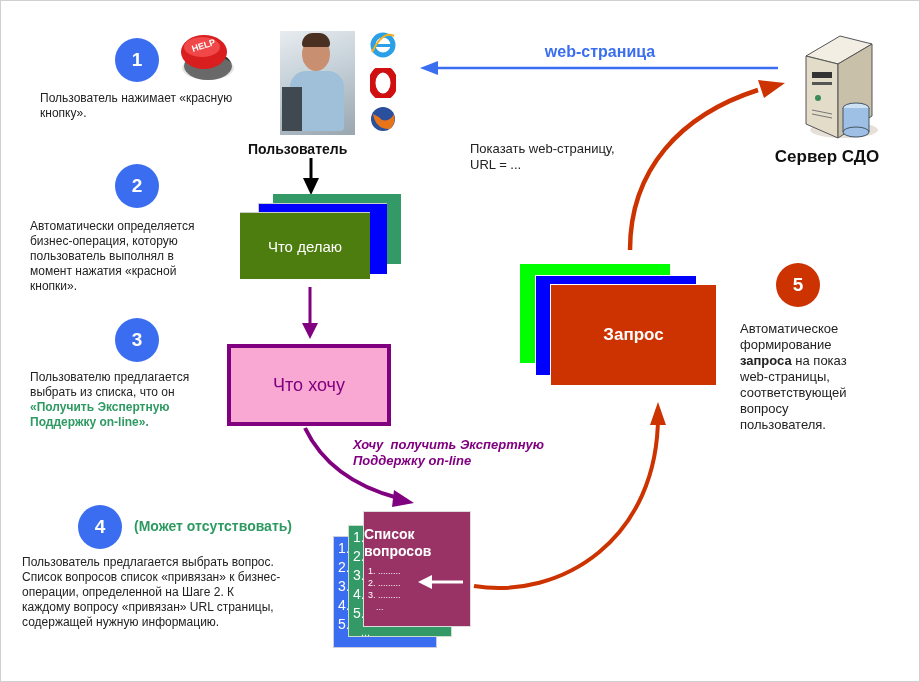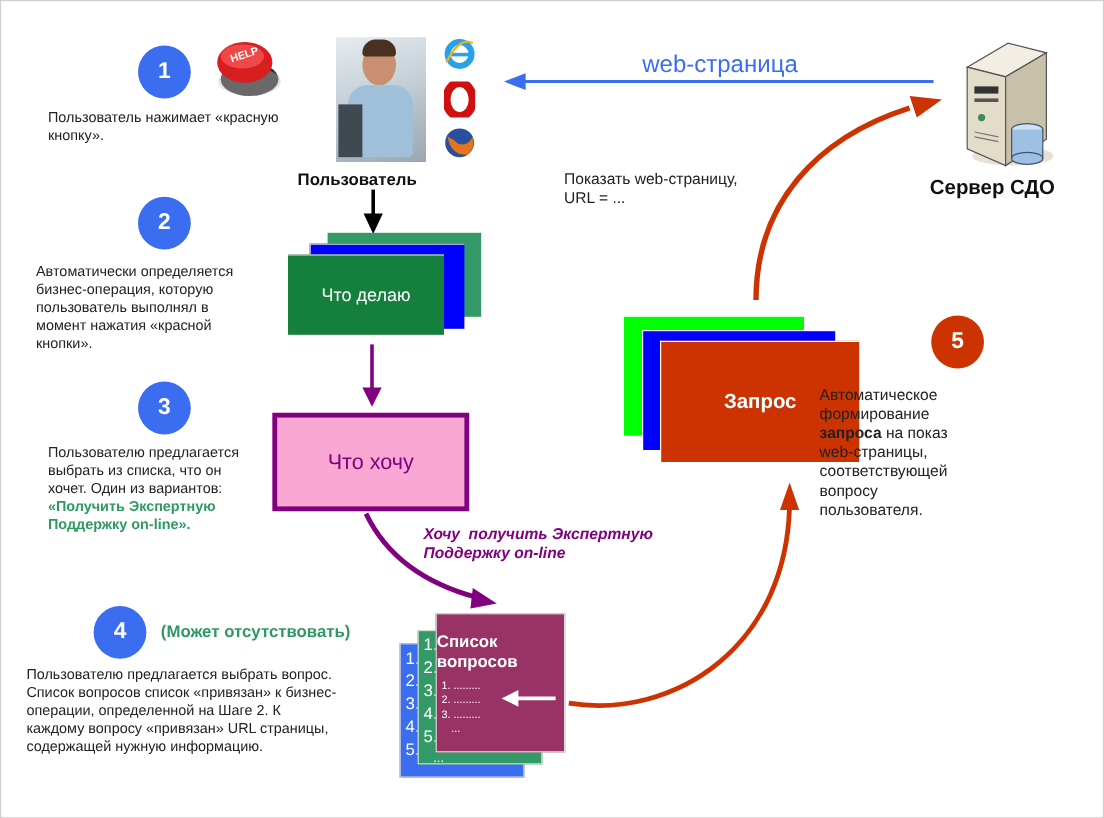--- a/index.html
+++ b/index.html
@@ -106,60 +106,59 @@
     <line x1="12" y1="84" x2="32" y2="88" stroke="#777"></line>
     <ellipse cx="56" cy="78" rx="13" ry="5" fill="#cfe2f4" stroke="#456" stroke-width="1"></ellipse>
     <rect x="43" y="78" width="26" height="24" fill="#9ec0e4"></rect>
     <ellipse cx="56" cy="102" rx="13" ry="5" fill="#9ec0e4" stroke="#456" stroke-width="1"></ellipse>
     <line x1="43" y1="78" x2="43" y2="102" stroke="#456"></line>
     <line x1="69" y1="78" x2="69" y2="102" stroke="#456"></line>
   </svg>
 </div>
 <div class="abs" style="left:752px;top:147px;width:150px;text-align:center;font-weight:bold;font-size:17px;color:#111;">Сервер СДО</div>
 
-<div class="abs" style="left:520px;top:43px;width:160px;text-align:center;font-weight:normal;font-size:20px;color:#3a6df0;">web-страница</div>
+<div class="abs" style="left:520px;top:43px;width:160px;text-align:center;font-weight:bold;font-size:16px;color:#3a6df0;">web-страница</div>
 
 <div class="desc" style="left:470px;top:141px;width:200px;font-size:13px;line-height:16px;">
   <div>Показать web-страницу,</div>
   <div>URL = ...</div>
 </div>
 
 <div class="badge blue-badge" style="left:115px;top:164px;">2</div>
 <div class="desc" style="left:30px;top:219px;width:220px;">
   <div>Автоматически определяется</div>
   <div>бизнес-операция, которую</div>
   <div>пользователь выполнял в</div>
   <div>момент нажатия «красной</div>
   <div>кнопки».</div>
 </div>
 
 <div class="card" style="left:273px;top:194px;width:128px;height:70px;background:#339966;"></div>
 <div class="card" style="left:258px;top:203px;width:128px;height:70px;background:#0000ff;border-top:1px solid #ccc;border-left:1px solid #ccc;"></div>
-<div class="card lbl-white" style="left:240px;top:212px;width:130px;height:66px;background:#15803d;font-size:15px;border-top:1px solid #ccc;">Что делаю</div>
+<div class="card lbl-white" style="left:240px;top:212px;width:130px;height:66px;background:#4d7c0f;font-size:15px;border-top:1px solid #ccc;">Что делаю</div>
 
 <div class="badge blue-badge" style="left:115px;top:318px;">3</div>
-<div class="desc" style="left:40px;top:370px;width:220px;">
+<div class="desc" style="left:30px;top:370px;width:220px;">
   <div>Пользователю предлагается</div>
   <div>выбрать из списка, что он</div>
-  <div>хочет. Один из вариантов:</div>
   <div class="green">«Получить Экспертную</div>
   <div class="green">Поддержку on-line».</div>
 </div>
 
 <div class="card" style="left:227px;top:344px;width:156px;height:74px;border:4px solid #800080;background:#f9a8d4;color:#800080;font-size:18px;display:flex;align-items:center;justify-content:center;">Что хочу</div>
 
 <div class="abs" style="left:353px;top:437px;font-size:13px;line-height:16px;font-weight:bold;font-style:italic;color:#800080;">
   <div style="white-space:pre;">Хочу  получить Экспертную</div>
   <div>Поддержку on-line</div>
 </div>
 
 <div class="badge blue-badge" style="left:78px;top:505px;">4</div>
 <div class="abs green" style="left:134px;top:518px;font-size:14px;">(Может отсутствовать)</div>
 <div class="desc" style="left:22px;top:555px;width:300px;">
-  <div>Пользователю предлагается выбрать вопрос.</div>
+  <div>Пользователь предлагается выбрать вопрос.</div>
   <div>Список вопросов список «привязан» к бизнес-</div>
   <div>операции, определенной на Шаге 2. К</div>
   <div>каждому вопросу «привязан» URL страницы,</div>
   <div>содержащей нужную информацию.</div>
 </div>
 
 <div class="card" style="left:333px;top:536px;width:104px;height:112px;background:#3a6df0;color:#fff;font-size:14px;line-height:19px;padding:2px 0 0 4px;box-sizing:border-box;border:1px solid #ccd;">
   <div>1.</div>
   <div>2.</div>
   <div>3.</div>
@@ -192,21 +191,21 @@
   <polygon points="418,582 432,575 432,589" fill="#fff"></polygon>
 </svg>
 
 <div class="card" style="left:520px;top:264px;width:150px;height:99px;background:#00ff00;"></div>
 <div class="card" style="left:535px;top:275px;width:160px;height:99px;background:#0000ff;border-top:1px solid #fff;border-left:1px solid #fff;"></div>
 <div class="card lbl-white" style="left:550px;top:284px;width:165px;height:100px;background:#cc3300;font-weight:bold;font-size:17px;line-height:22px;flex-direction:row;border-top:1px solid #fff;border-left:1px solid #fff;">
   <div>Запрос</div>
 </div>
 
 <div class="badge red-badge" style="left:776px;top:263px;">5</div>
-<div class="desc" style="left:683px;top:321px;width:180px;font-size:13px;line-height:16px;">
+<div class="desc" style="left:740px;top:321px;width:180px;font-size:13px;line-height:16px;">
   <div>Автоматическое</div>
   <div>формирование</div>
   <div><b>запроса</b> <span>на показ</span></div>
   <div>web-страницы,</div>
   <div>соответствующей</div>
   <div>вопросу</div>
   <div>пользователя.</div>
 </div>
 
 </body></html>

